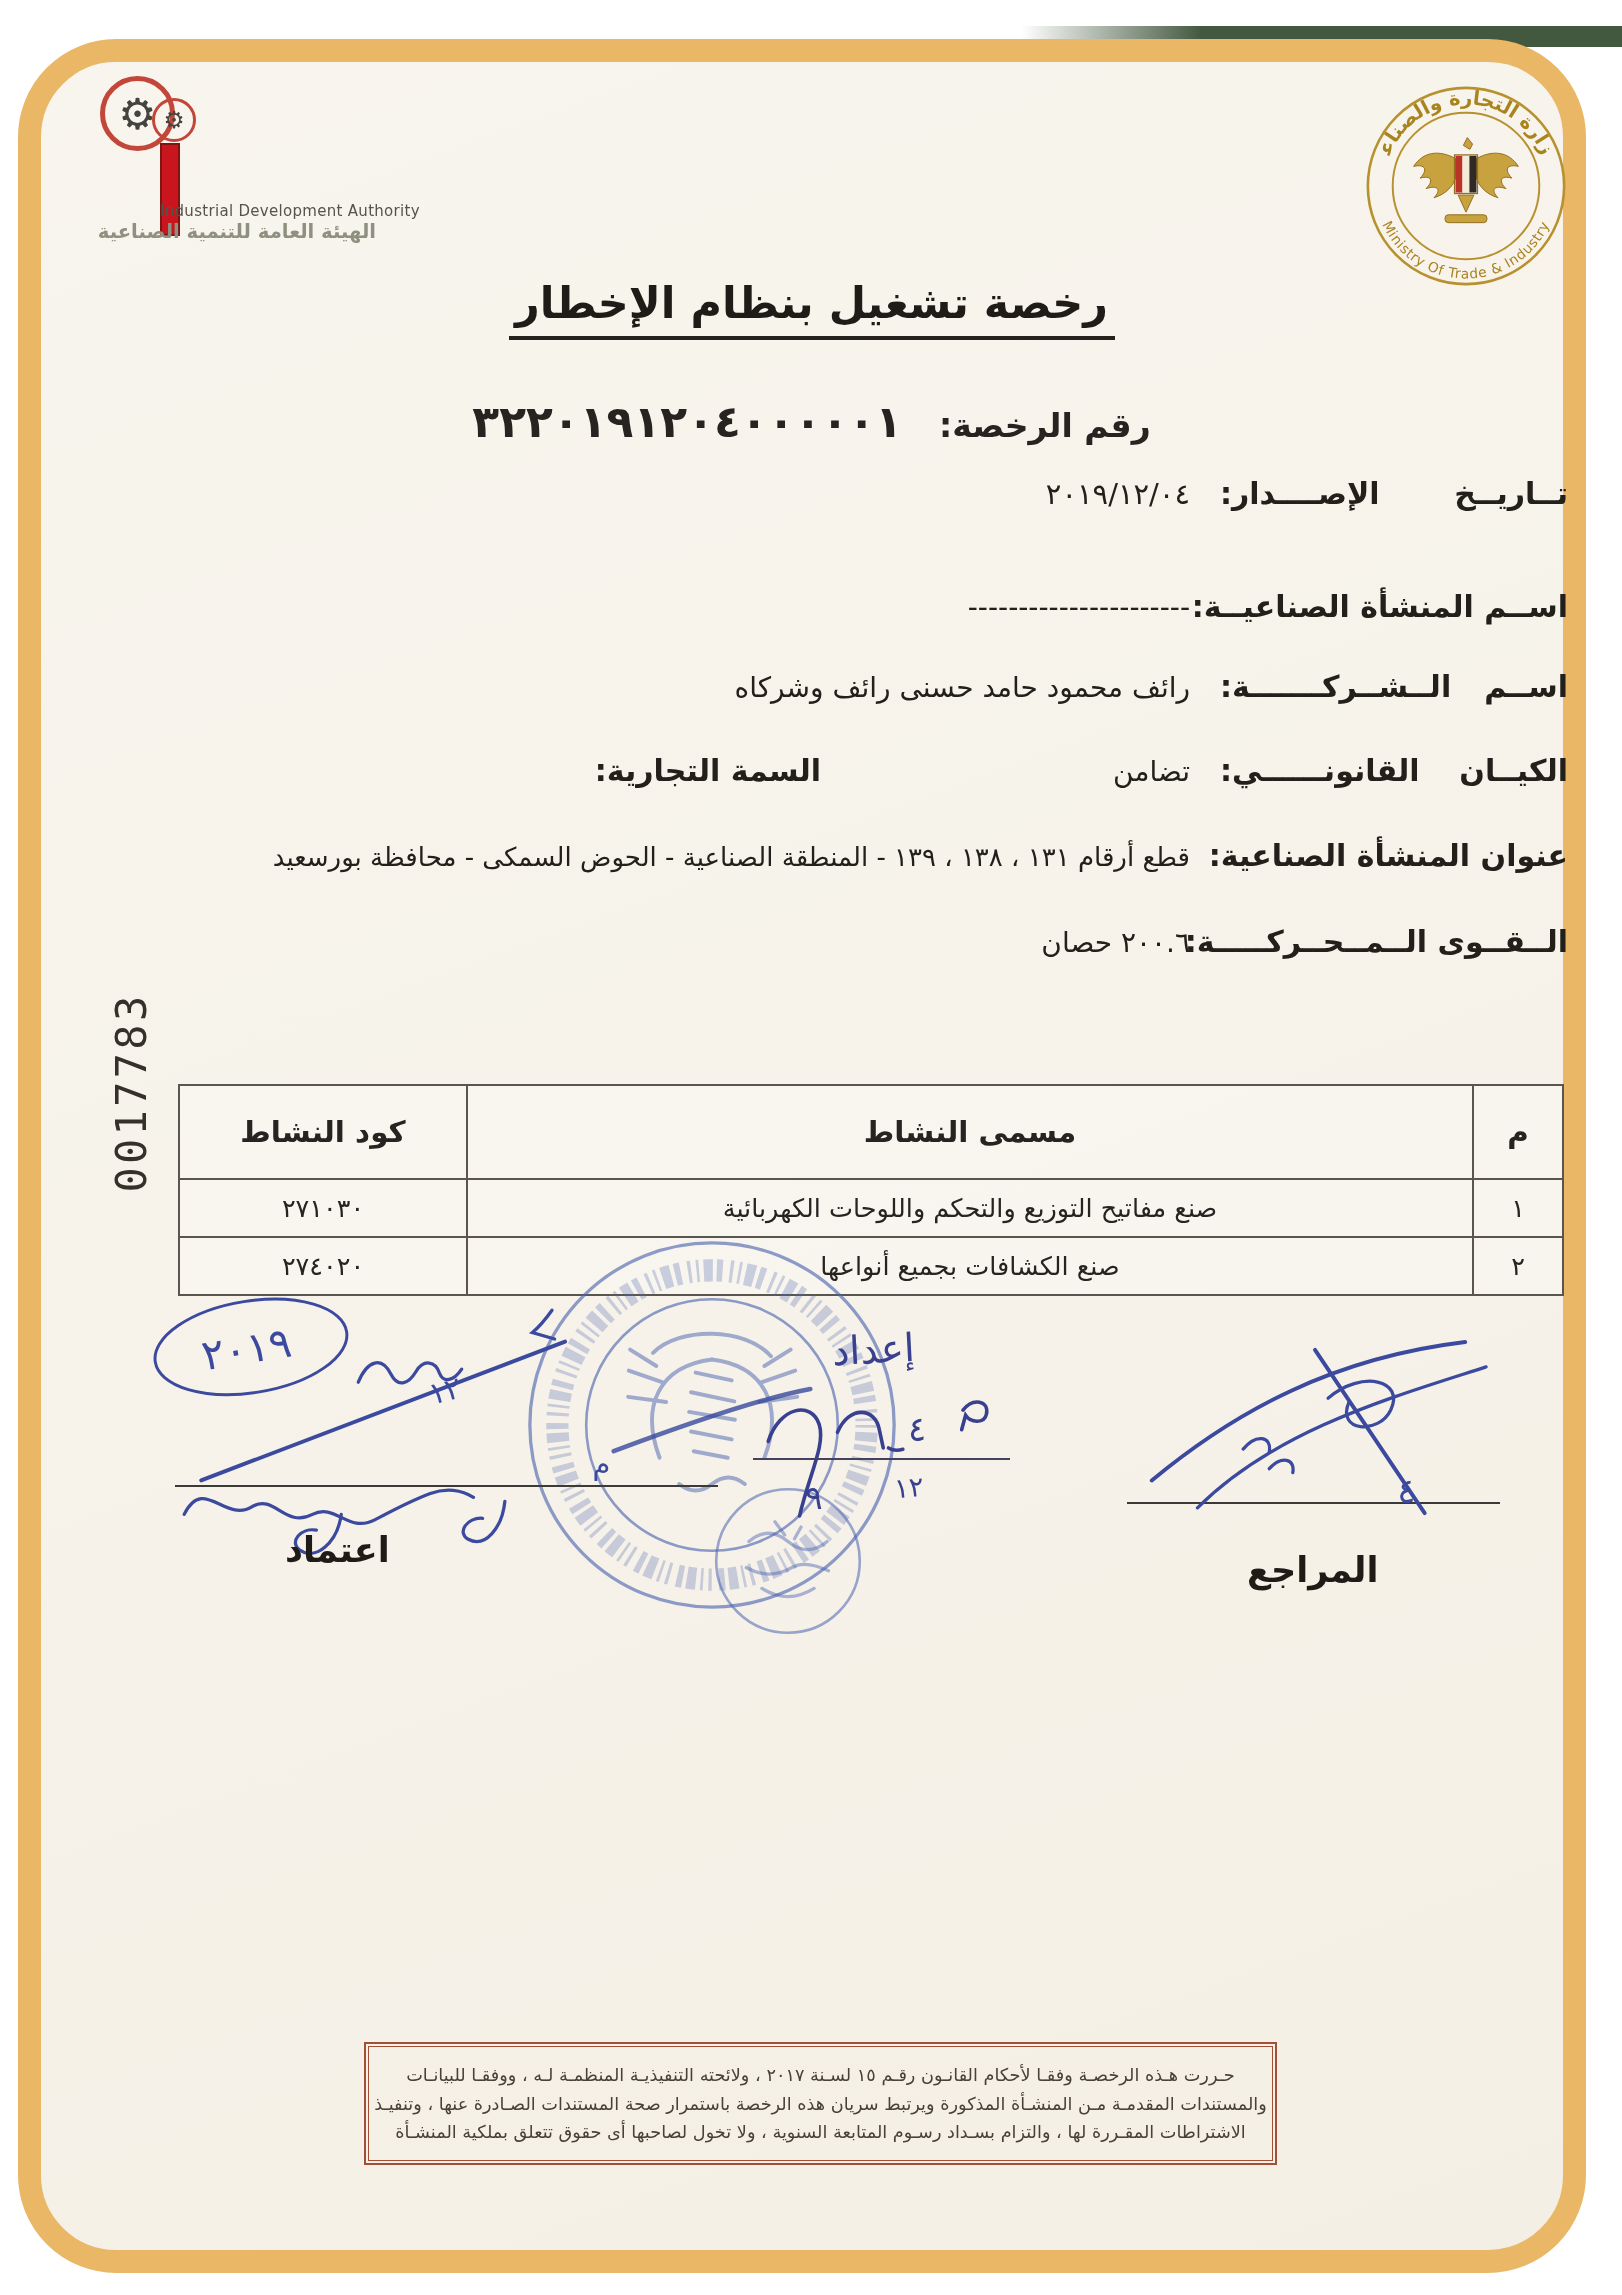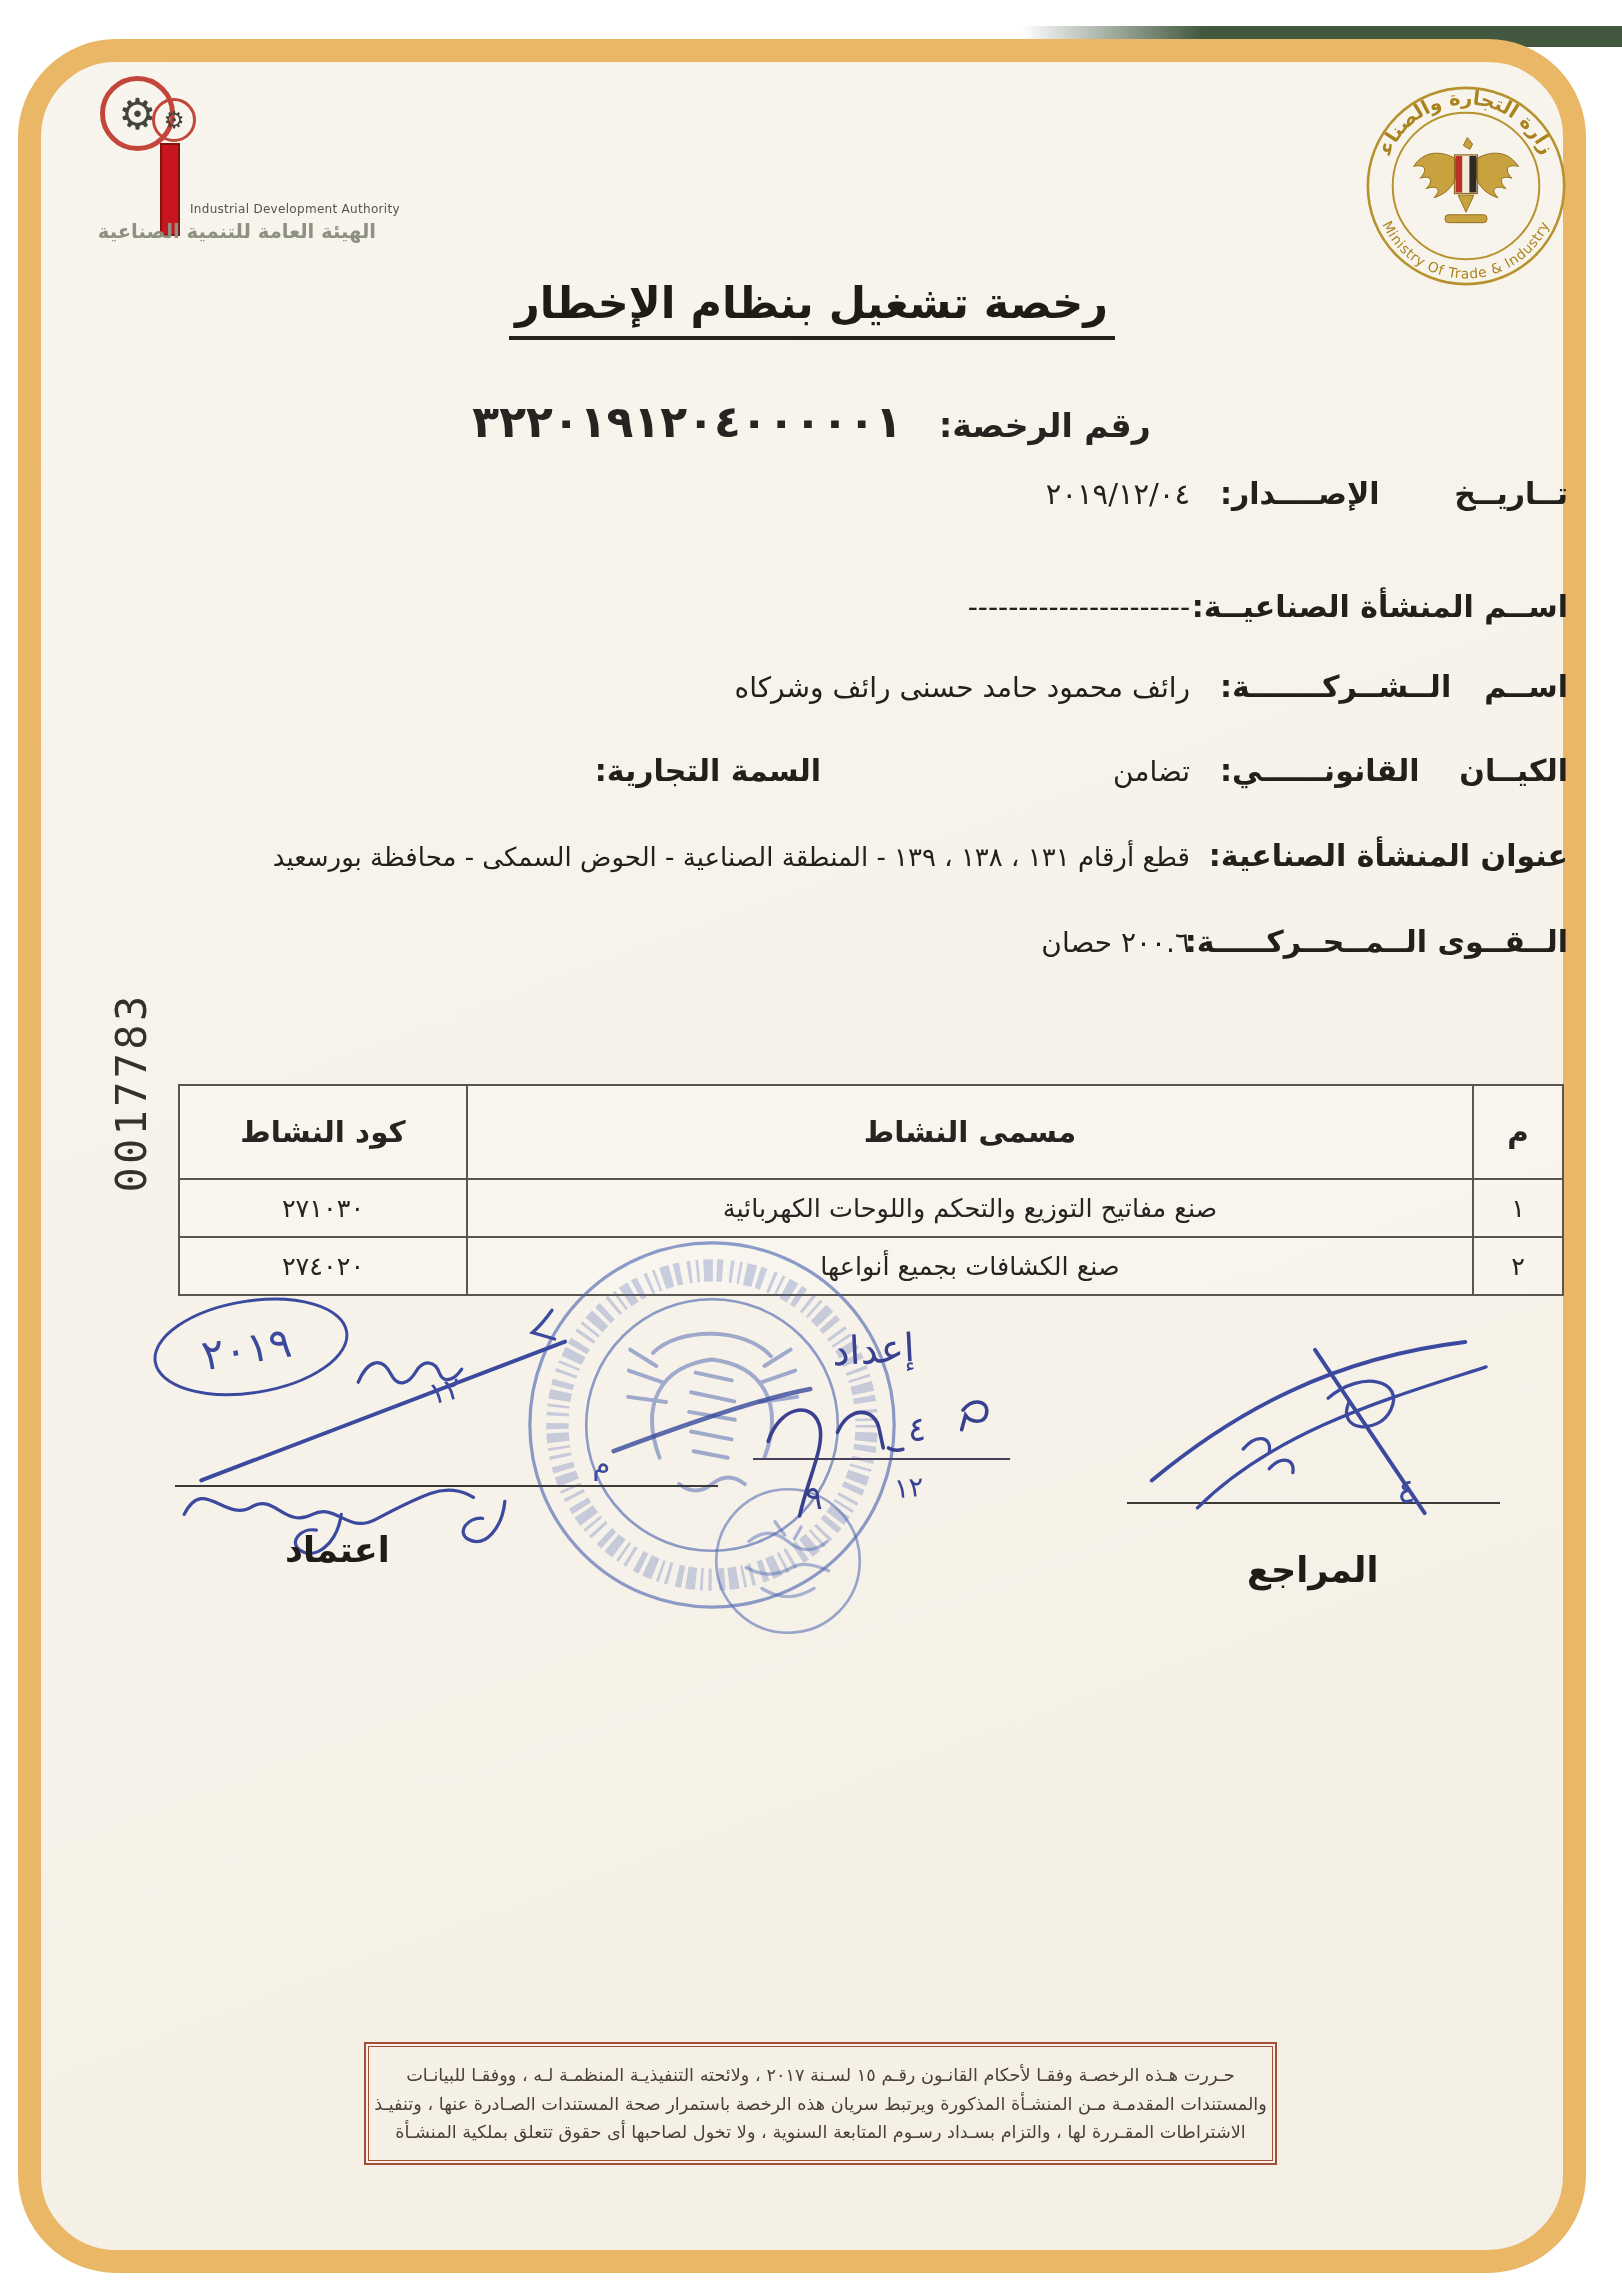--- a/index.html
+++ b/index.html
@@ -17,22 +17,22 @@
   .gear{position:absolute;border-radius:50%;display:flex;align-items:center;justify-content:center;
         color:#44443f;}
   .gear-big{left:2px;top:9.2px;width:65px;height:65px;border:5.2px solid #c2473a;font-size:43px;}
   .gear-small{left:54px;top:31px;width:38px;height:38px;border:3.9px solid #c2473a;font-size:23.6px;}
   .i-bar{position:absolute;left:62px;top:76px;width:20px;height:93px;background:#c9151e;
         border:2px solid #7e1511;box-sizing:border-box;}
   .ida-letters{position:absolute;left:82px;top:23.6px;font-size:139px;line-height:1;
         font-weight:bold;letter-spacing:2.6px;}
   .ida-letters .ld{color:#9aa48c;}
   .ida-letters .la{color:#c0512a;}
-  .ida-en{position:absolute;left:62px;top:135px;width:249px;font-size:12px;color:#55544c;
-        letter-spacing:0.3px;white-space:nowrap;padding-left:30px;}
+  .ida-en{position:absolute;left:62px;top:135px;width:249px;font-size:15px;color:#55544c;
+        letter-spacing:0.3px;white-space:nowrap;}
   .ida-ar{position:absolute;left:62px;top:153px;width:216px;font-size:19.6px;font-weight:bold;
         color:#8e9080;direction:rtl;text-align:left;white-space:nowrap;}
 
   
   .seal{position:absolute;left:1360px;top:80px;width:212px;height:212px;}
   svg text{font-family:"DejaVu Sans",sans-serif;}
 
   
   .title-wrap{position:absolute;left:0;top:278px;width:100%;text-align:center;direction:rtl;}
   .title-wrap span{display:inline-block;font-size:43px;font-weight:bold;color:#1f1c18;

